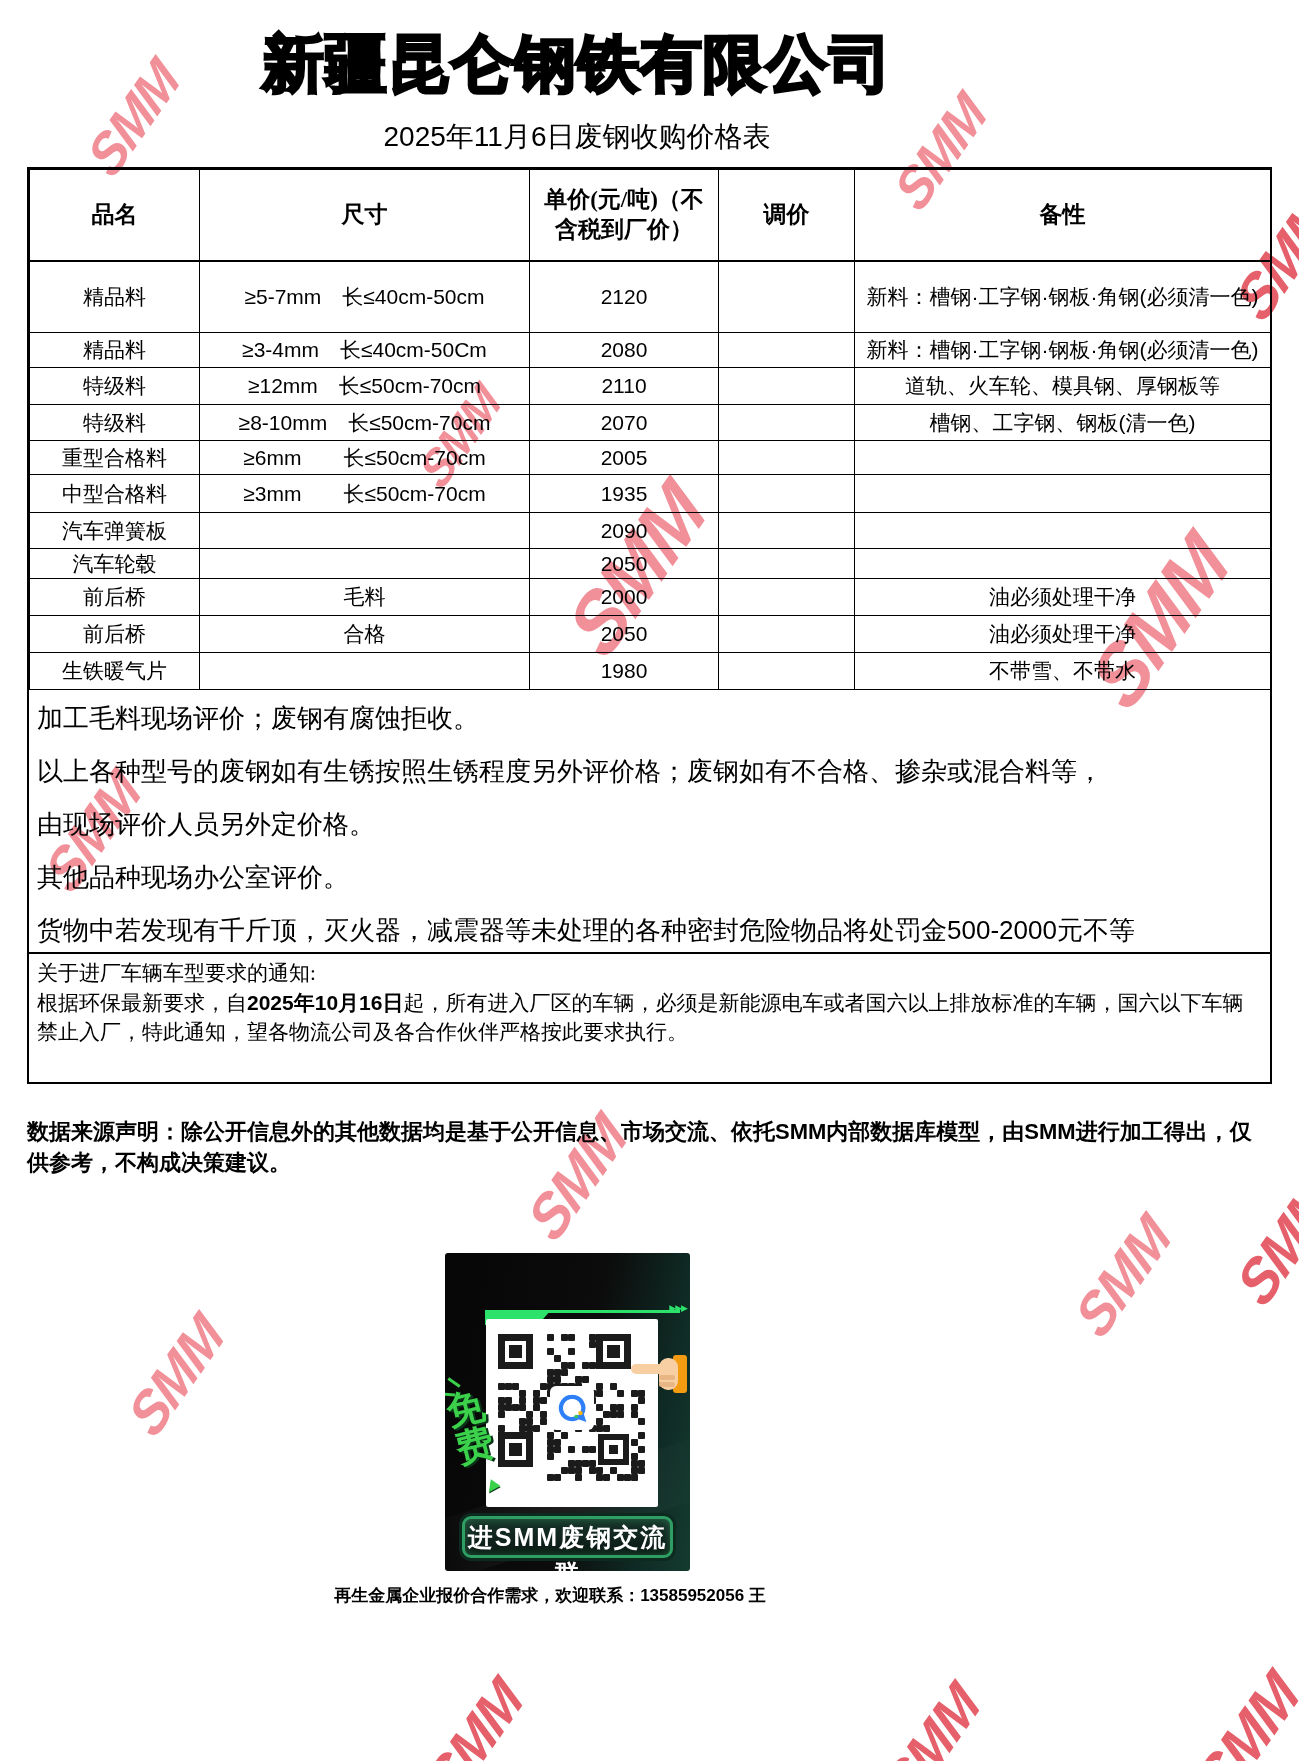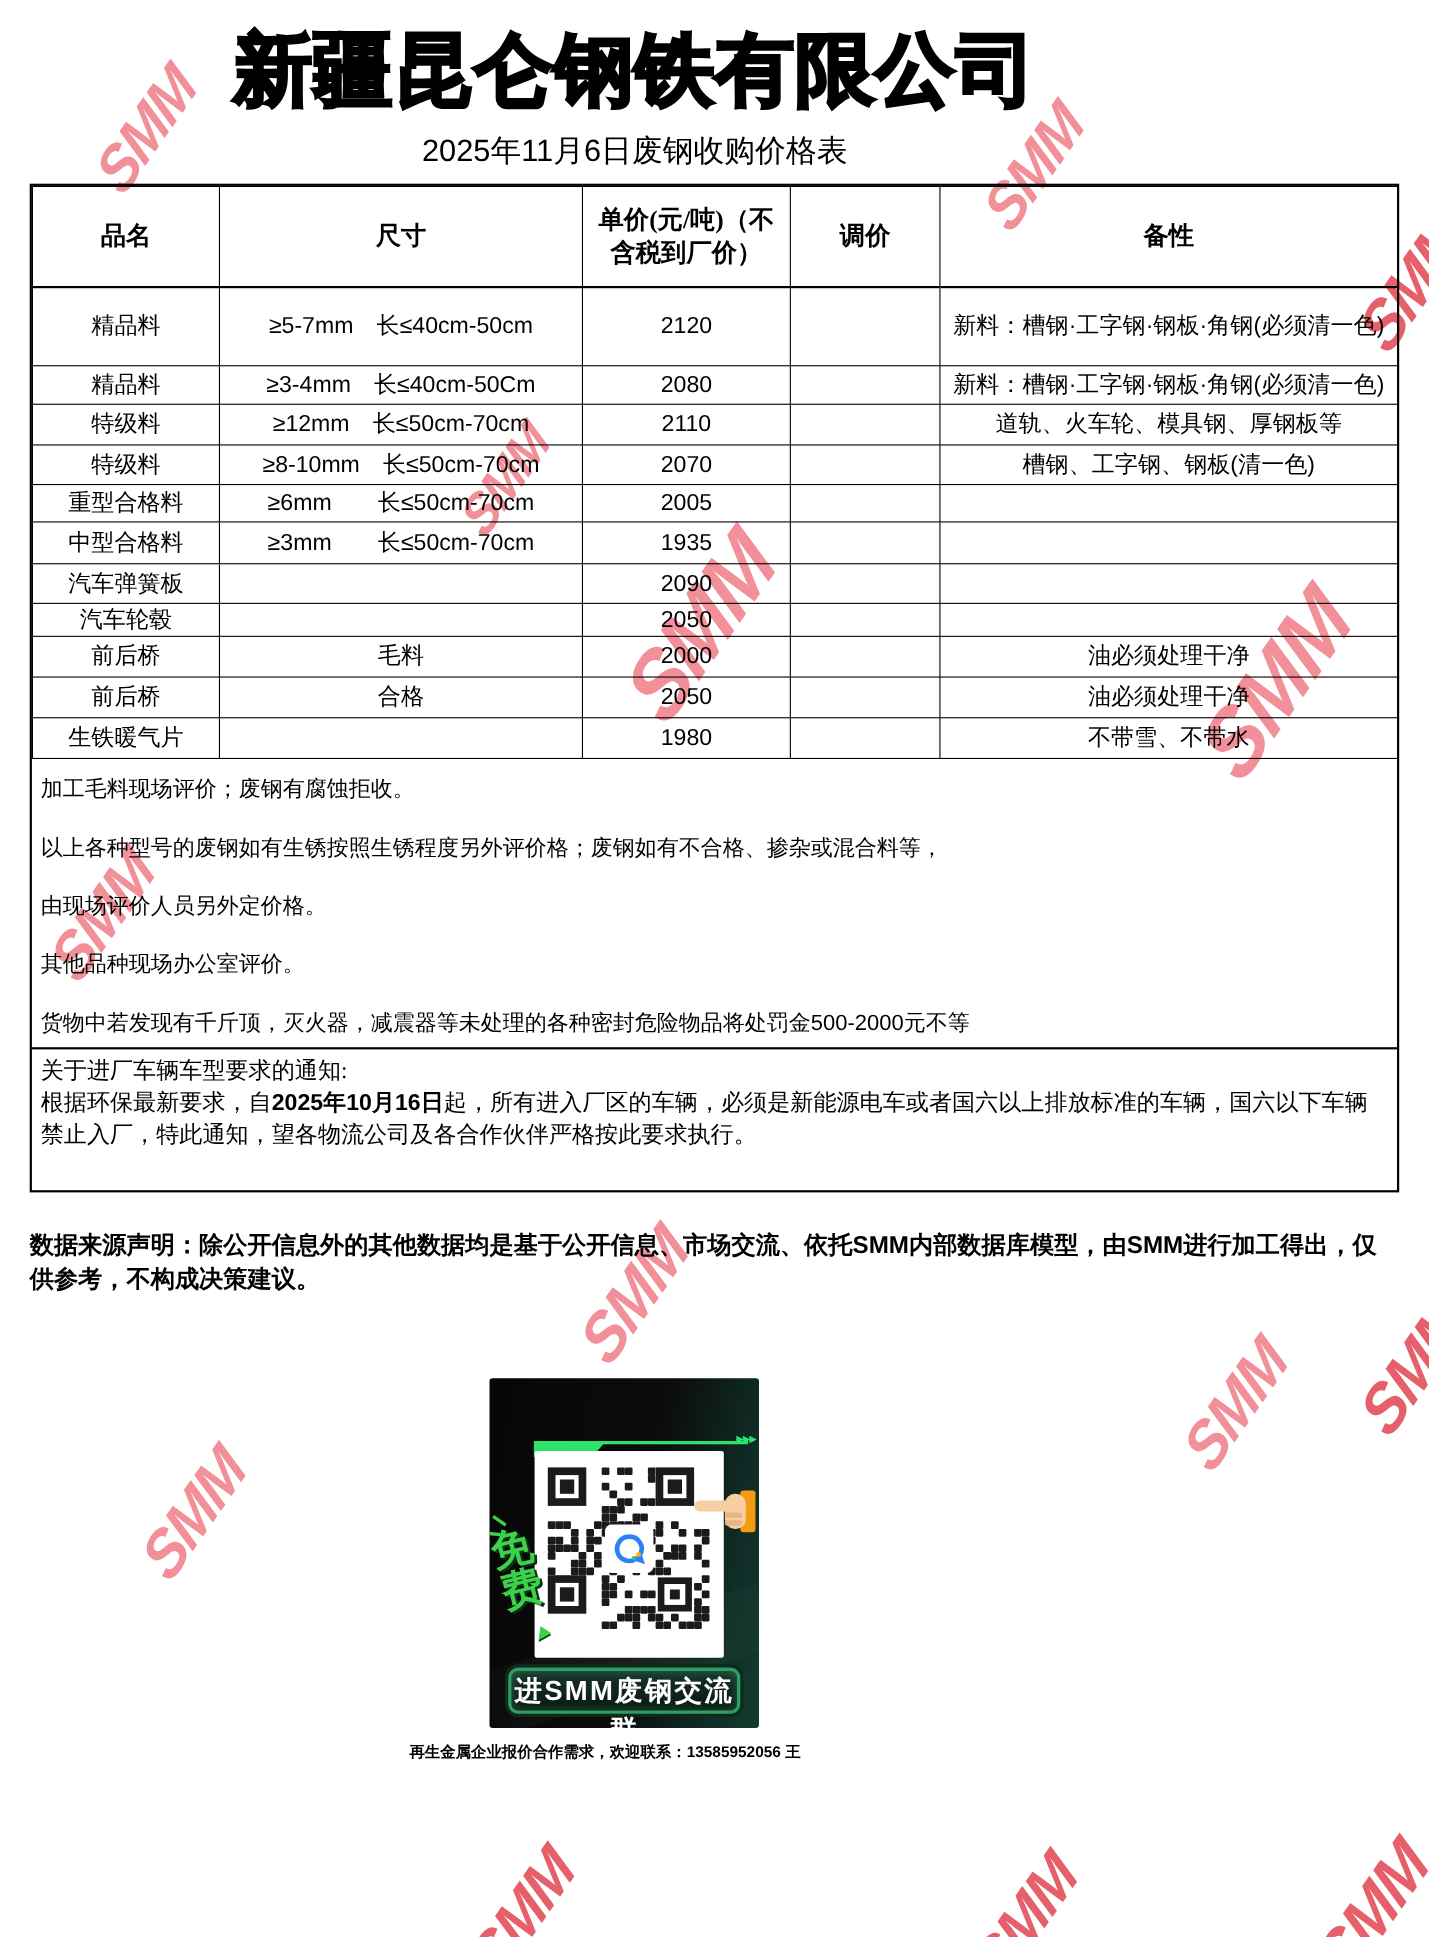--- a/index.html
+++ b/index.html
@@ -14,41 +14,41 @@
     position:absolute;transform:translate(-50%,-50%) rotate(-55deg) skewX(-8deg);
     font-weight:900;font-style:italic;letter-spacing:-2px;
     color:#f19098;font-family:"Liberation Sans",sans-serif;line-height:1;
     user-select:none;
   }
   .wm-strong{color:#e5606a;}
   
   .layer{position:absolute;inset:0;z-index:1;}
   .head-wrap{position:absolute;left:27px;top:10px;width:1100px;text-align:center;}
   .doc-title{
-    font-size:72px;line-height:108px;font-weight:900;letter-spacing:1px;
+    font-size:62px;line-height:108px;font-weight:900;letter-spacing:1px;
     -webkit-text-stroke:3px #000;white-space:nowrap;
   }
   .doc-subtitle{font-size:28px;line-height:30px;margin-top:4px;font-weight:400;}
   
   .main-box{position:absolute;left:27px;top:167px;width:1241px;border:2px solid #000;background:transparent;}
   table.price{border-collapse:collapse;table-layout:fixed;width:100%;}
   table.price col:nth-child(1){width:170px;}
   table.price col:nth-child(2){width:330px;}
   table.price col:nth-child(3){width:189px;}
   table.price col:nth-child(4){width:136px;}
   table.price col:nth-child(5){width:416px;}
   table.price th,table.price td{
     border:1px solid #000;text-align:center;vertical-align:middle;
     font-size:21px;line-height:26px;padding:1px 4px;overflow:hidden;
   }
   table.price th{font-weight:700;font-size:23px;line-height:30px;border-bottom:2px solid #000;}
   table.price thead tr{height:91px;font-family:Liberation Serif, serif;}
   
   .notes-box{height:262px;padding:16px 8px 0;box-sizing:border-box;}
-  .notes-box p{margin:0 0 28px;font-size:20px;line-height:25px;}
+  .notes-box p{margin:0 0 28px;font-size:26px;line-height:25px;}
   
   .notice-box{
     border-top:2px solid #000;height:130px;box-sizing:border-box;
     padding:5px 8px 0;font-family:"Liberation Serif","DejaVu Serif",serif;
   }
   .notice-box p{margin:0;font-size:21px;line-height:29px;}
   .notice-box b{font-family:"Liberation Sans","DejaVu Sans",sans-serif;}
   
   .statement{
     position:absolute;left:27px;top:1116px;width:1243px;
@@ -99,21 +99,21 @@
   .qr-button{
     position:absolute;left:17px;bottom:13px;width:211px;height:42px;box-sizing:border-box;
     border:3px solid #2f9e63;border-radius:9px;
     background:linear-gradient(180deg,#17332a,#0a1712);
     box-shadow:0 0 0 3px #0d2a1f, inset 0 0 10px rgba(90,255,160,.28);
     color:#fff;font-size:25px;font-weight:700;letter-spacing:2px;
     line-height:36px;text-align:center;cursor:pointer;
   }
   
   .contact{position:absolute;left:0;top:1584px;width:1100px;text-align:center;
-    font-size:14px;font-weight:700;}
+    font-size:17px;font-weight:700;}
 </style>
 </head>
 <body>
 
 <div id="wm-layer">
     <div class="wm" style="left: 133px; top: 118px; font-size: 54px;">SMM</div>
     <div class="wm" style="left: 940px; top: 152px; font-size: 54px;">SMM</div>
     <div class="wm wm-strong" style="left: 1285px; top: 258px; font-size: 58px;">SMM</div>
     <div class="wm" style="left: 460px; top: 437px; font-size: 48px;">SMM</div>
     <div class="wm" style="left: 637px; top: 570px; font-size: 80px;">SMM</div>

